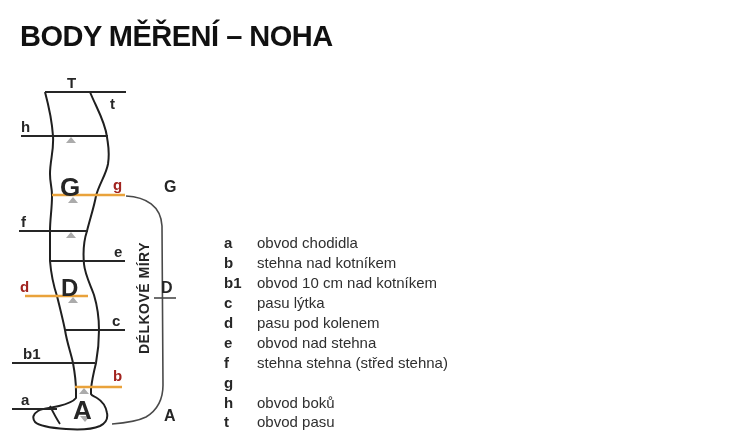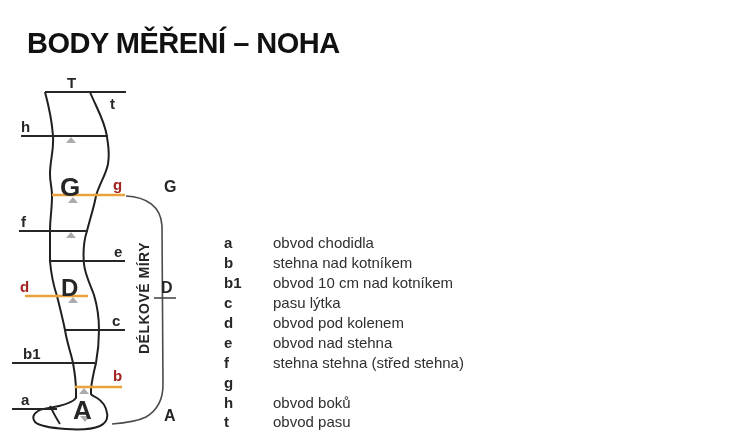--- a/index.html
+++ b/index.html
@@ -1,32 +1,32 @@
 <!DOCTYPE html>
 <html><head>
 <meta charset="utf-8">
 <style>
   html,body{margin:0;padding:0;}
   body{
     width:750px;height:441px;background:#ffffff;overflow:hidden;position:relative;
     font-family:"Liberation Sans", sans-serif;
   }
   .title{
-    position:absolute;left:20px;top:20px;margin:7px;
+    position:absolute;left:20px;top:20px;margin:0;
     font-size:29px;font-weight:700;color:#111111;letter-spacing:-0.5px;
     font-family:"Liberation Sans", sans-serif;
   }
   .diagram-svg{position:absolute;left:0;top:0;}
   .legend{
     position:absolute;left:224px;top:233px;width:330px;
     font-size:15px;color:#333333;
   }
   .legend-row{display:flex;align-items:center;height:19.9px;}
   .legend-letter{width:33px;font-weight:700;color:#262626;flex:0 0 33px;}
-  .legend-text{white-space:nowrap;color:#2f2f2f;margin-left:16px;}
+  .legend-text{white-space:nowrap;color:#2f2f2f;}
   svg text{font-family:"Liberation Sans", sans-serif;}
   .lbl-small{font-size:15px;font-weight:700;}
   .lbl-big{font-size:26px;font-weight:700;}
   .lbl-mid{font-size:24px;font-weight:700;}
   .lbl-bracket{font-size:16px;font-weight:700;}
   .lbl-vertical{font-size:14px;font-weight:700;letter-spacing:0.5px;}
 </style>
 </head>
 <body>
 
@@ -104,21 +104,21 @@
   <div class="legend-row">
     <span class="legend-letter">b1</span>
     <span class="legend-text">obvod 10 cm nad kotníkem</span>
   </div>
   <div class="legend-row">
     <span class="legend-letter">c</span>
     <span class="legend-text">pasu lýtka</span>
   </div>
   <div class="legend-row">
     <span class="legend-letter">d</span>
-    <span class="legend-text">obvod pod kolenem</span>
+    <span class="legend-text">pasu pod kolenem</span>
   </div>
   <div class="legend-row">
     <span class="legend-letter">e</span>
     <span class="legend-text">obvod nad stehna</span>
   </div>
   <div class="legend-row">
     <span class="legend-letter">f</span>
     <span class="legend-text">stehna stehna (střed stehna)</span>
   </div>
   <div class="legend-row">

